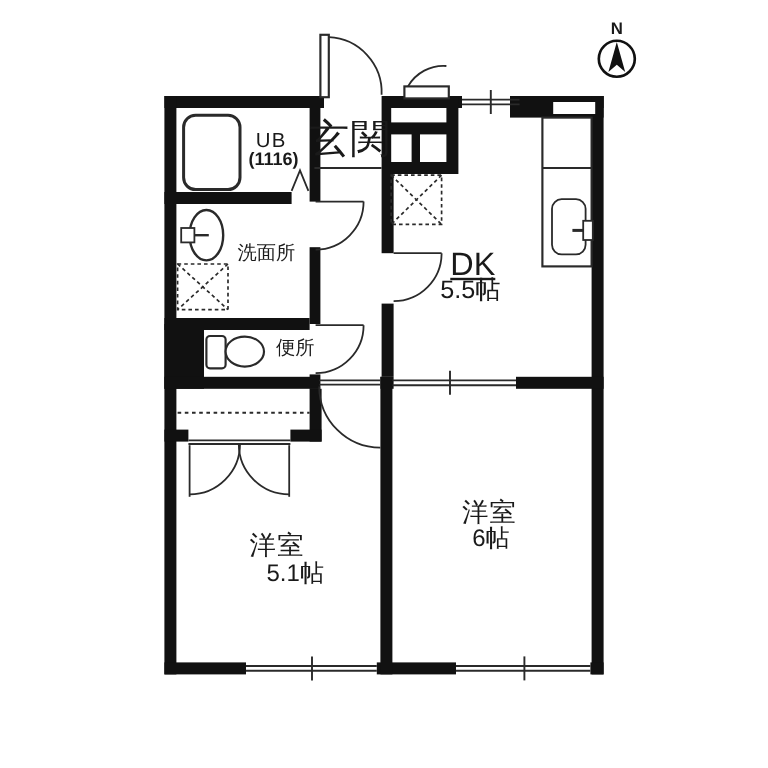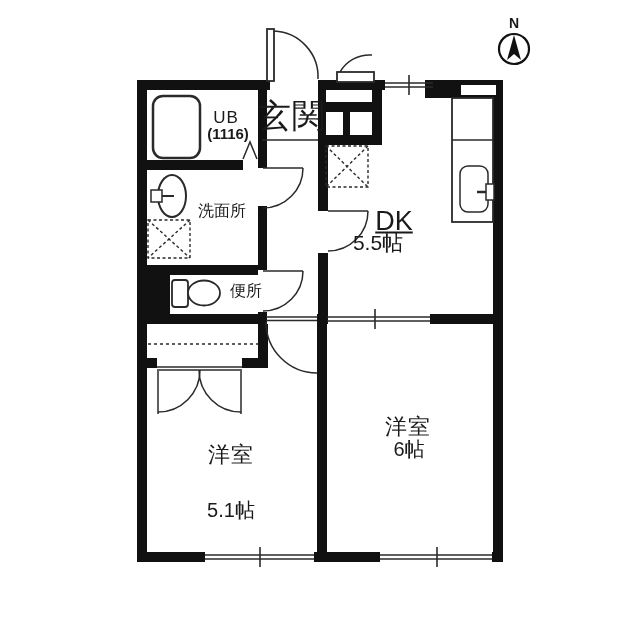--- a/index.html
+++ b/index.html
@@ -186,20 +186,20 @@
   <g>
     <circle cx="514" cy="49" r="15" fill="#ffffff" stroke="#111111" stroke-width="2.2"></circle>
     <polygon points="514,35 521,60 514,54 507,60" fill="#111111"></polygon>
   </g>
 </svg>
 
 <div class="lbl lbl-north" style="left:514px;top:23px;">N</div>
 <div class="lbl lbl-genkan" style="left:292px;top:115px;">玄関</div>
 <div class="lbl lbl-ub" style="left:226px;top:117px;">UB</div>
 <div class="lbl lbl-ub-size" style="left:228px;top:133px;">(1116)</div>
-<div class="lbl lbl-washroom" style="left:222px;top:212px;font-family:Liberation Mono, monospace;">洗面所</div>
+<div class="lbl lbl-washroom" style="left:222px;top:212px;">洗面所</div>
 <div class="lbl lbl-toilet" style="left:237px;top:291px;padding-left:18px;">便所</div>
 <div class="lbl lbl-dk" style="left:394px;top:221px;">DK</div>
-<div class="lbl lbl-dk-size" style="left:378px;top:242px;">5.5帖</div>
+<div class="lbl lbl-dk-size" style="left:392px;top:242px;">5.5帖</div>
 <div class="lbl lbl-room" style="left:408px;top:427px;">洋室</div>
 <div class="lbl lbl-room-size" style="left:409px;top:449px;">6帖</div>
 <div class="lbl lbl-room" style="left:231px;top:455px;">洋室</div>
-<div class="lbl lbl-room-size" style="left:231px;top:478px;margin-top:32px;">5.1帖</div>
+<div class="lbl lbl-room-size" style="left:246px;top:478px;">5.1帖</div>
 
 </body></html>

